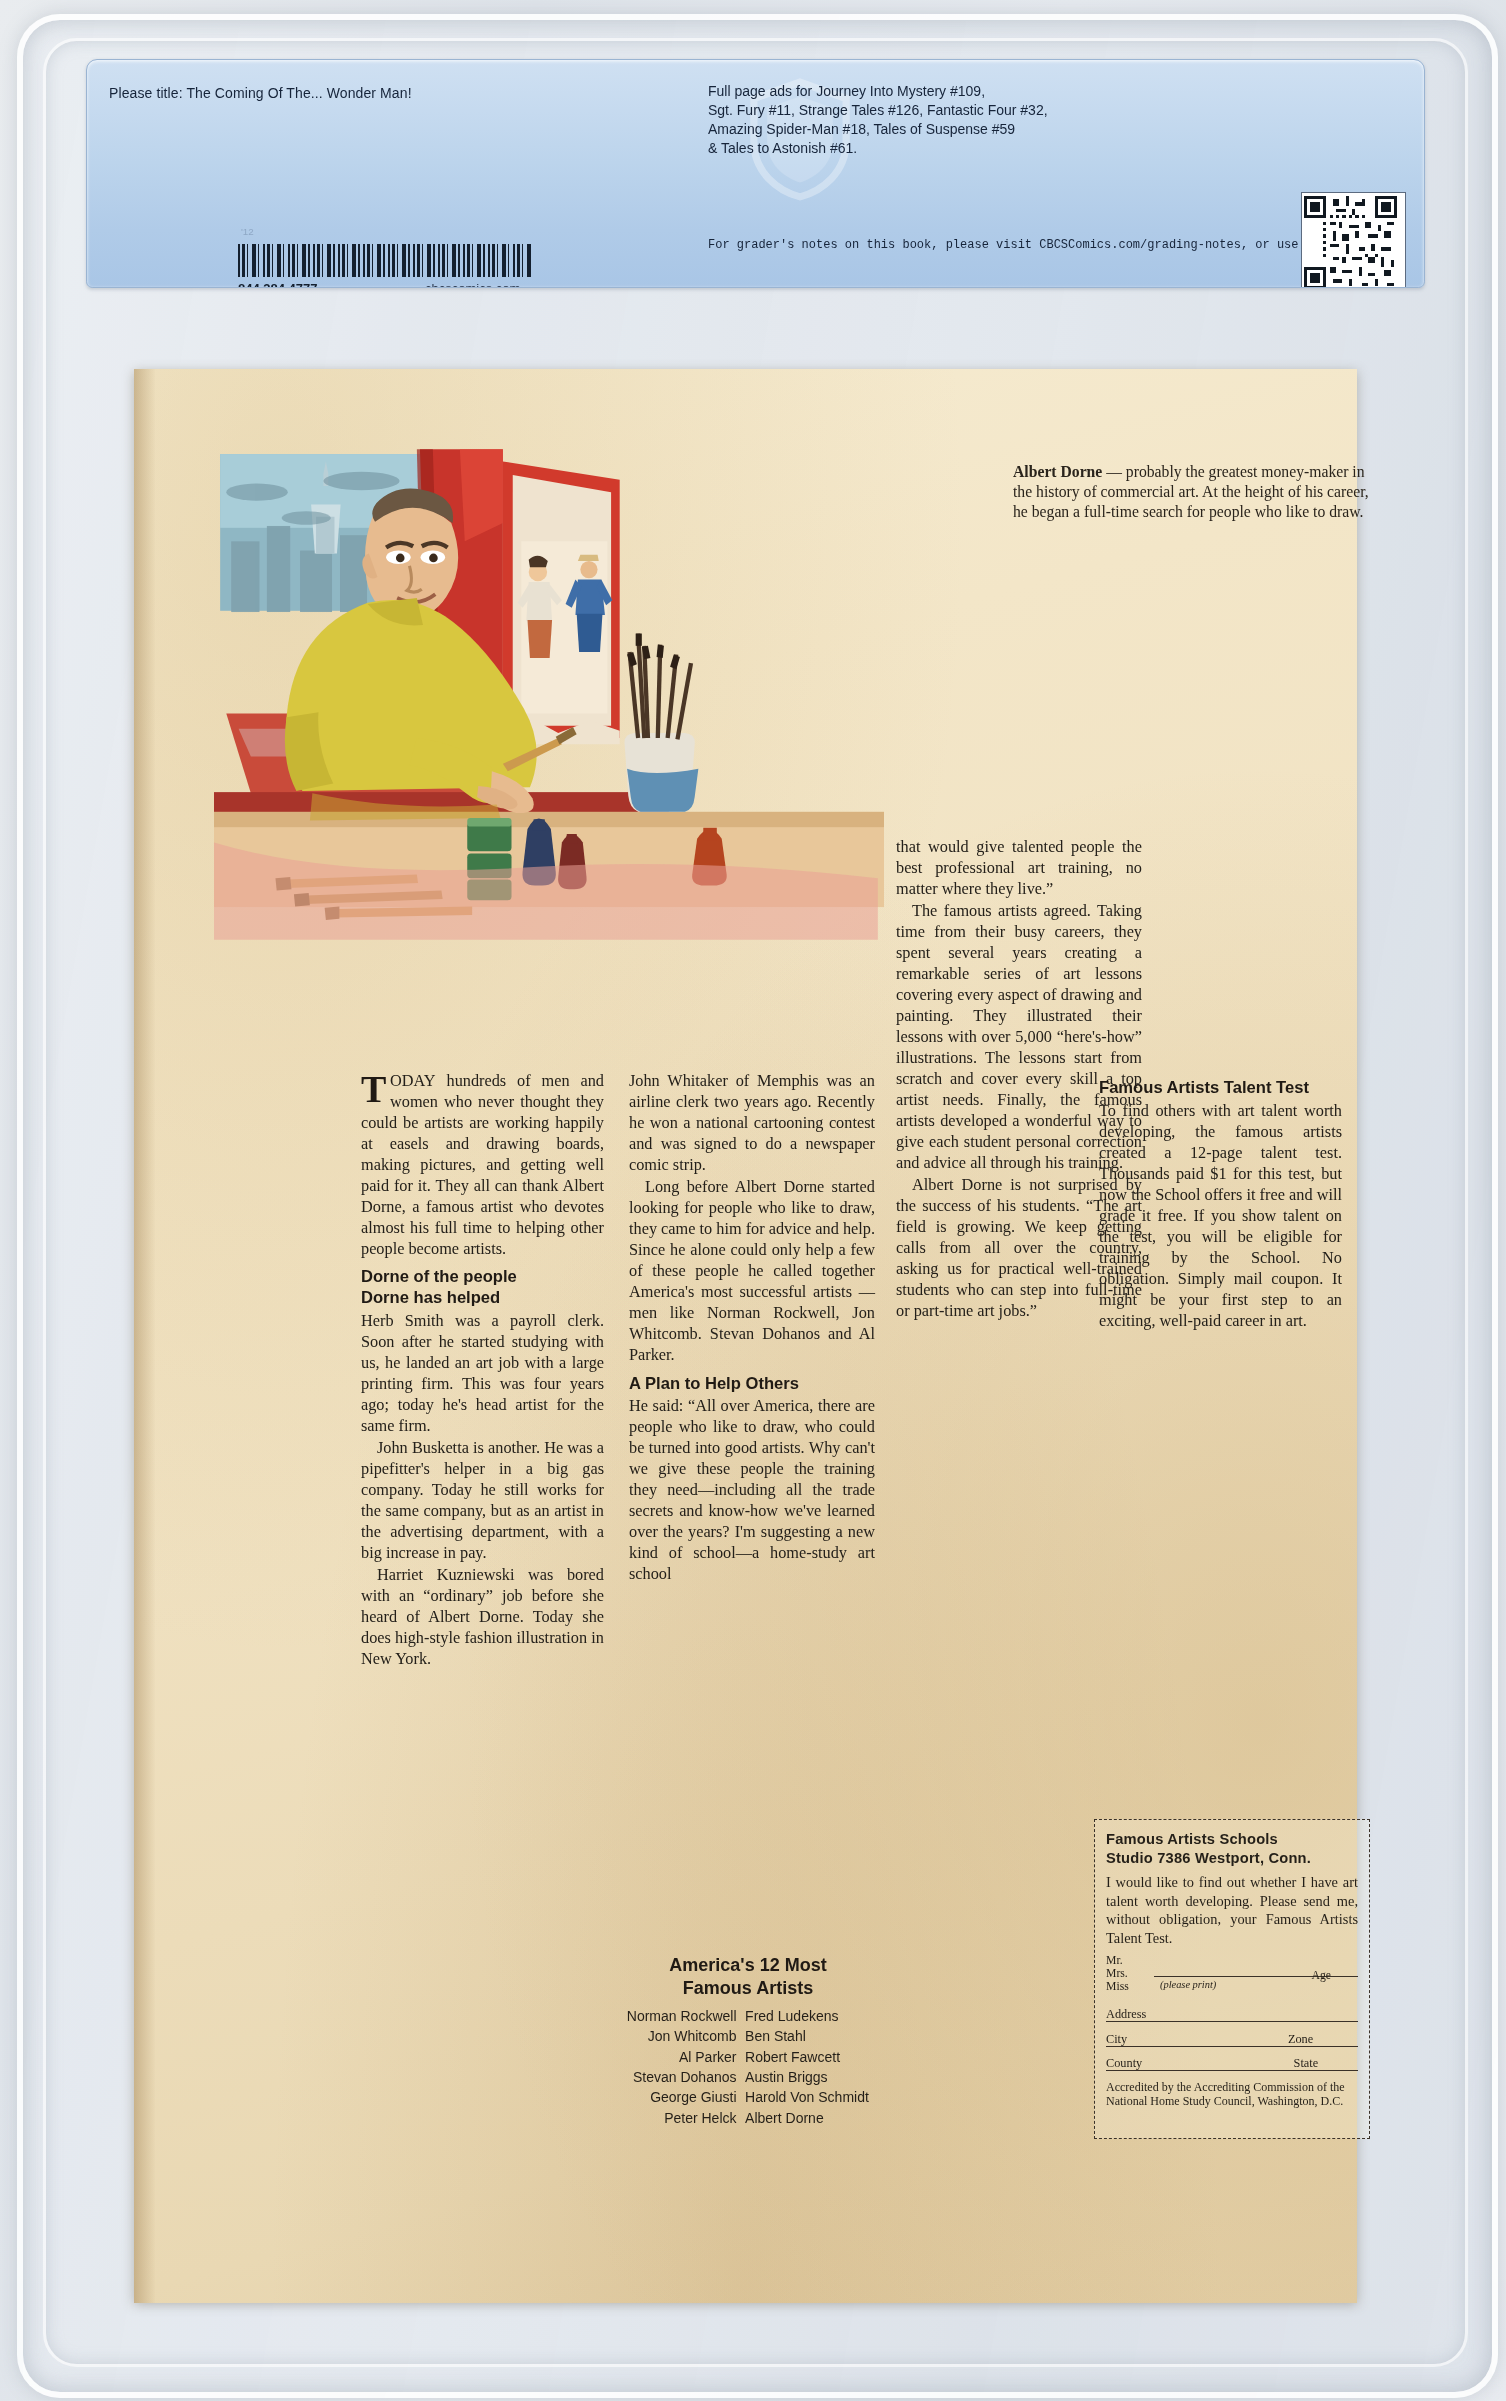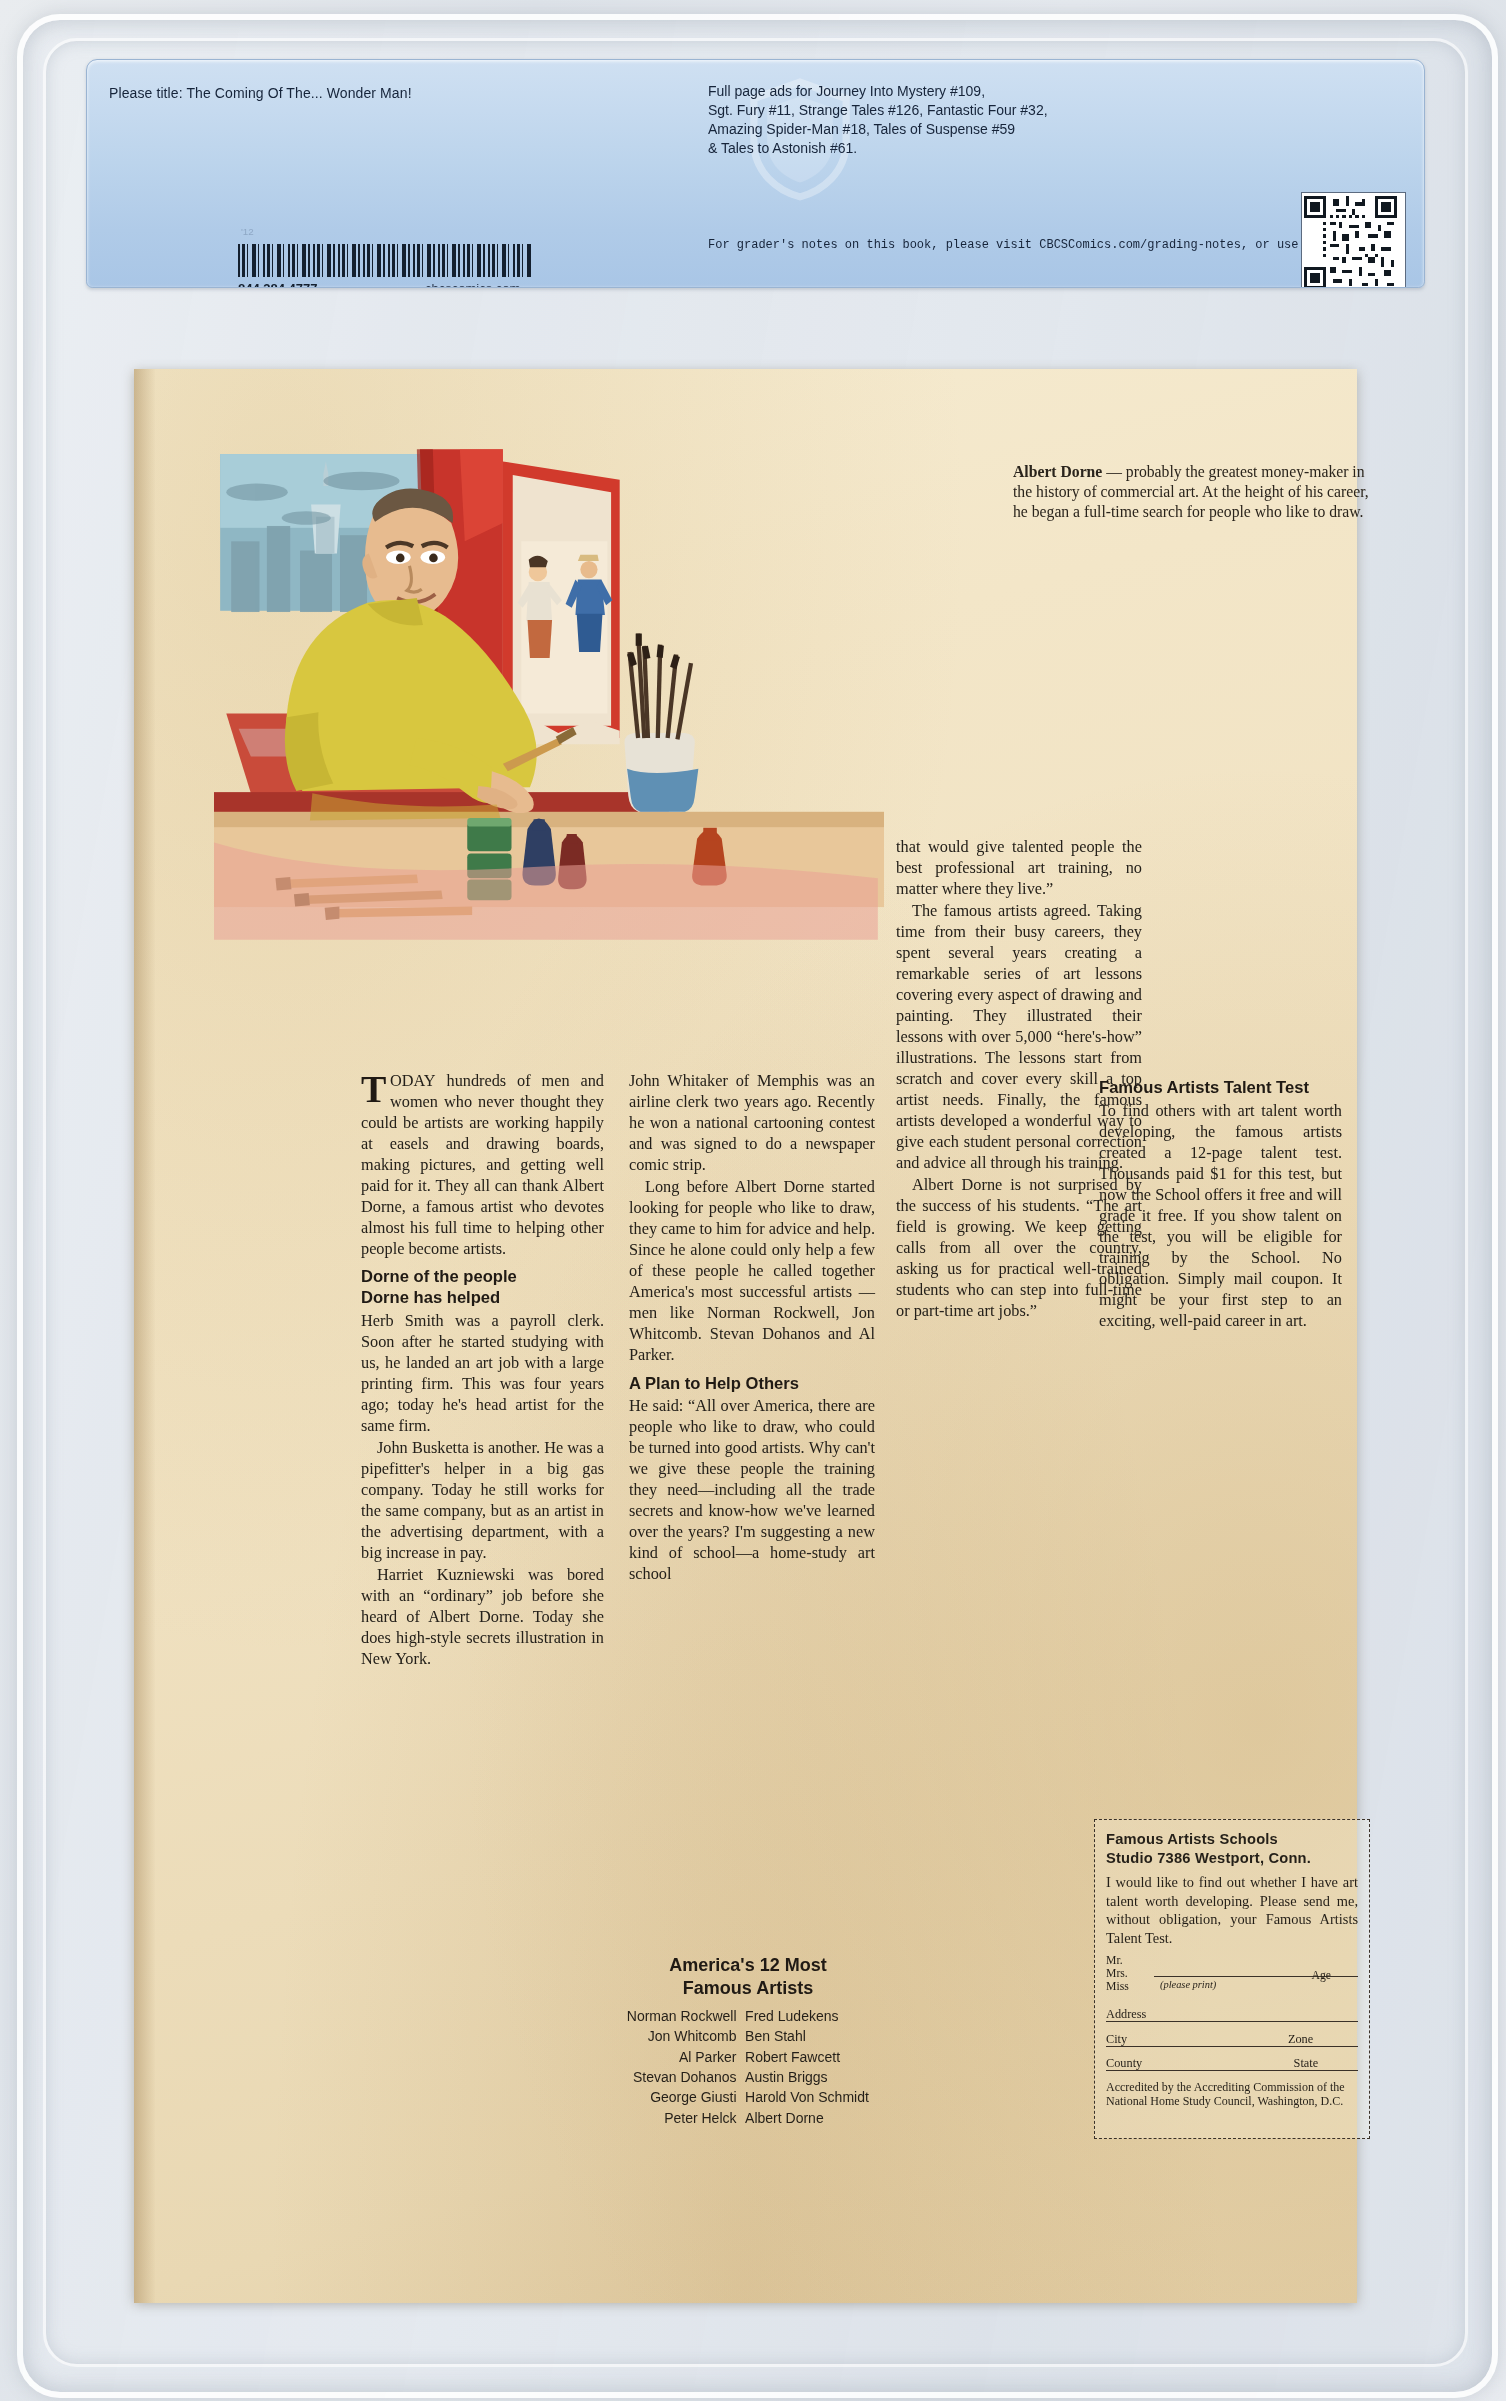--- a/index.html
+++ b/index.html
@@ -560,21 +560,21 @@
 
 
     <div id="col1" class="col">
       <p class="noind"><span class="dropcap">T</span><span class="smallcaps">ODAY</span><span> hundreds of men and women who never thought they could be artists are working happily at easels and drawing boards, making pictures, and getting well paid for it. They all can thank Albert Dorne, a famous artist who devotes almost his full time to helping other people become artists.</span></p>
       <div class="subhead">
         <div>Dorne of the people</div>
         <div>Dorne has helped</div>
       </div>
       <p class="noind">Herb Smith was a payroll clerk. Soon after he started studying with us, he landed an art job with a large printing firm. This was four years ago; today he's head artist for the same firm.</p>
       <p>John Busketta is another. He was a pipefitter's helper in a big gas company. Today he still works for the same company, but as an artist in the advertising department, with a big increase in pay.</p>
-      <p>Harriet Kuzniewski was bored with an “ordinary” job before she heard of Albert Dorne. Today she does high-style secrets illustration in New York.</p>
+      <p>Harriet Kuzniewski was bored with an “ordinary” job before she heard of Albert Dorne. Today she does high-style fashion illustration in New York.</p>
     </div>
 
     <div id="col2" class="col">
       <p class="noind">John Whitaker of Memphis was an airline clerk two years ago. Recently he won a national cartooning contest and was signed to do a newspaper comic strip.</p>
       <p>Long before Albert Dorne started looking for people who like to draw, they came to him for advice and help. Since he alone could only help a few of these people he called together America's most successful artists —men like Norman Rockwell, Jon Whitcomb. Stevan Dohanos and Al Parker.</p>
       <div class="subhead">A Plan to Help Others</div>
       <p class="noind">He said: “All over America, there are people who like to draw, who could be turned into good artists. Why can't we give these people the training they need—including all the trade secrets and know-how we've learned over the years? I'm suggesting a new kind of school—a home-study art school</p>
     </div>
 
     <div id="col3" class="col">

